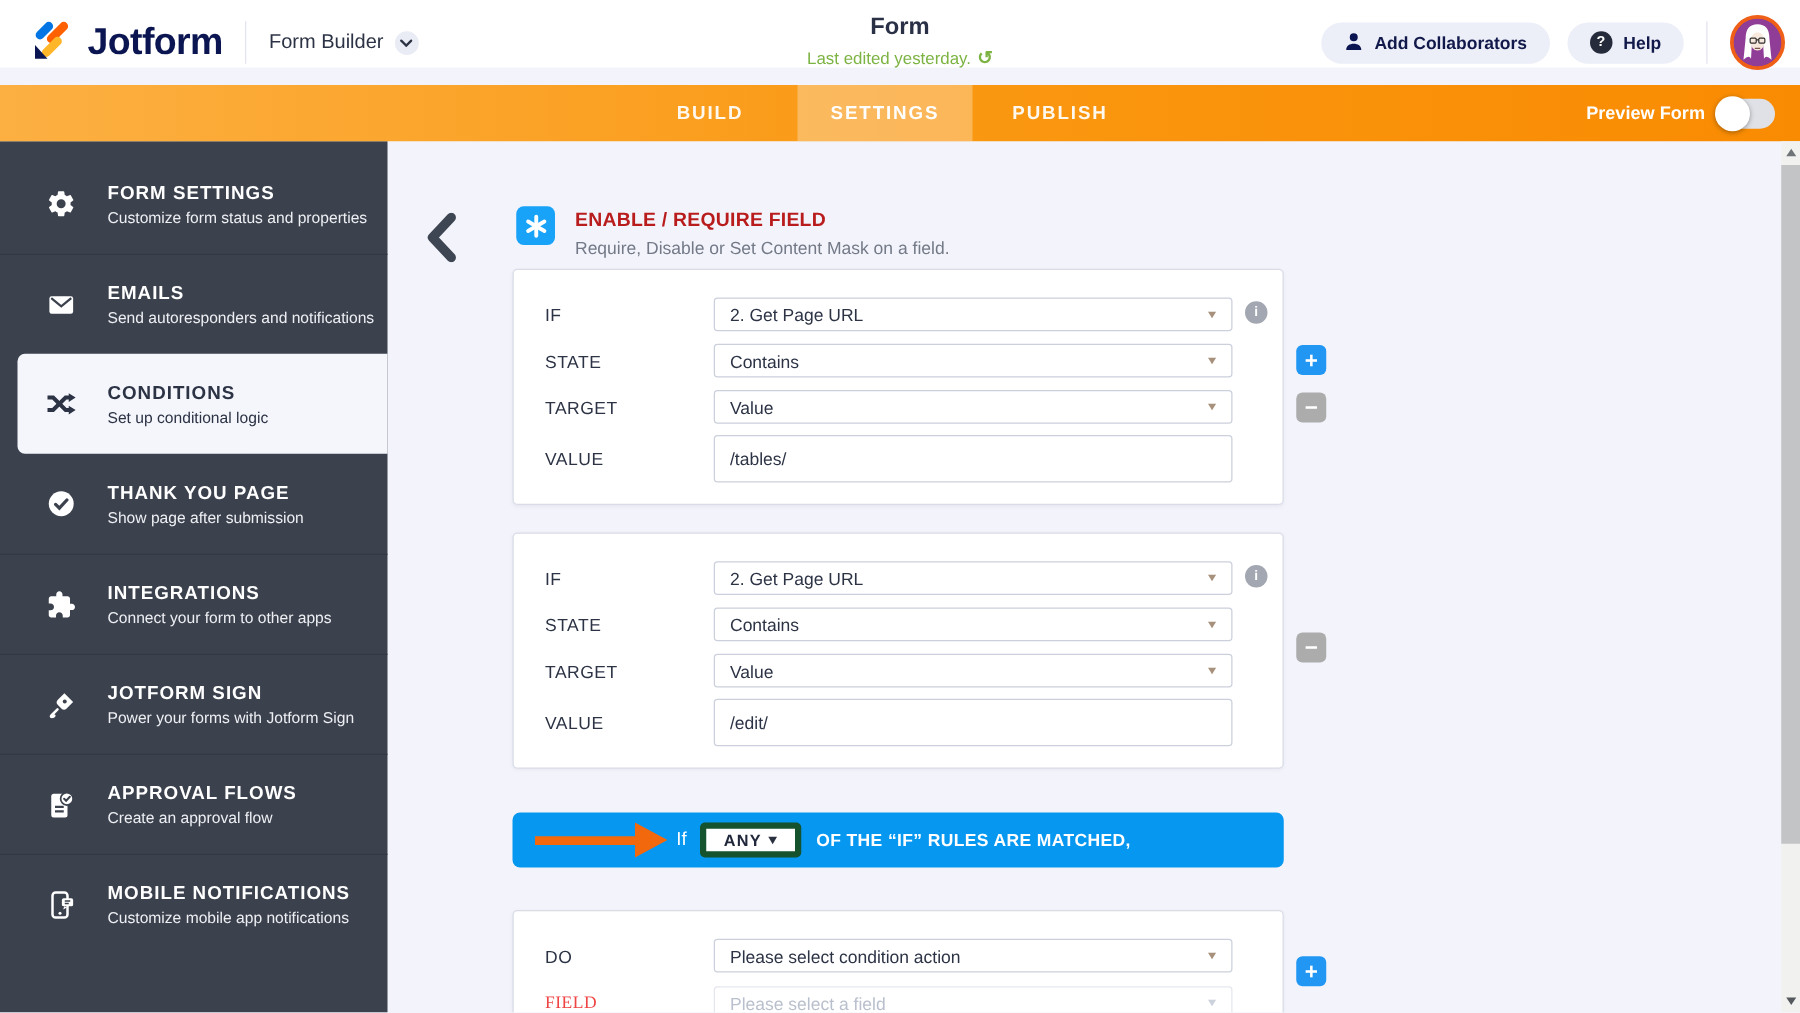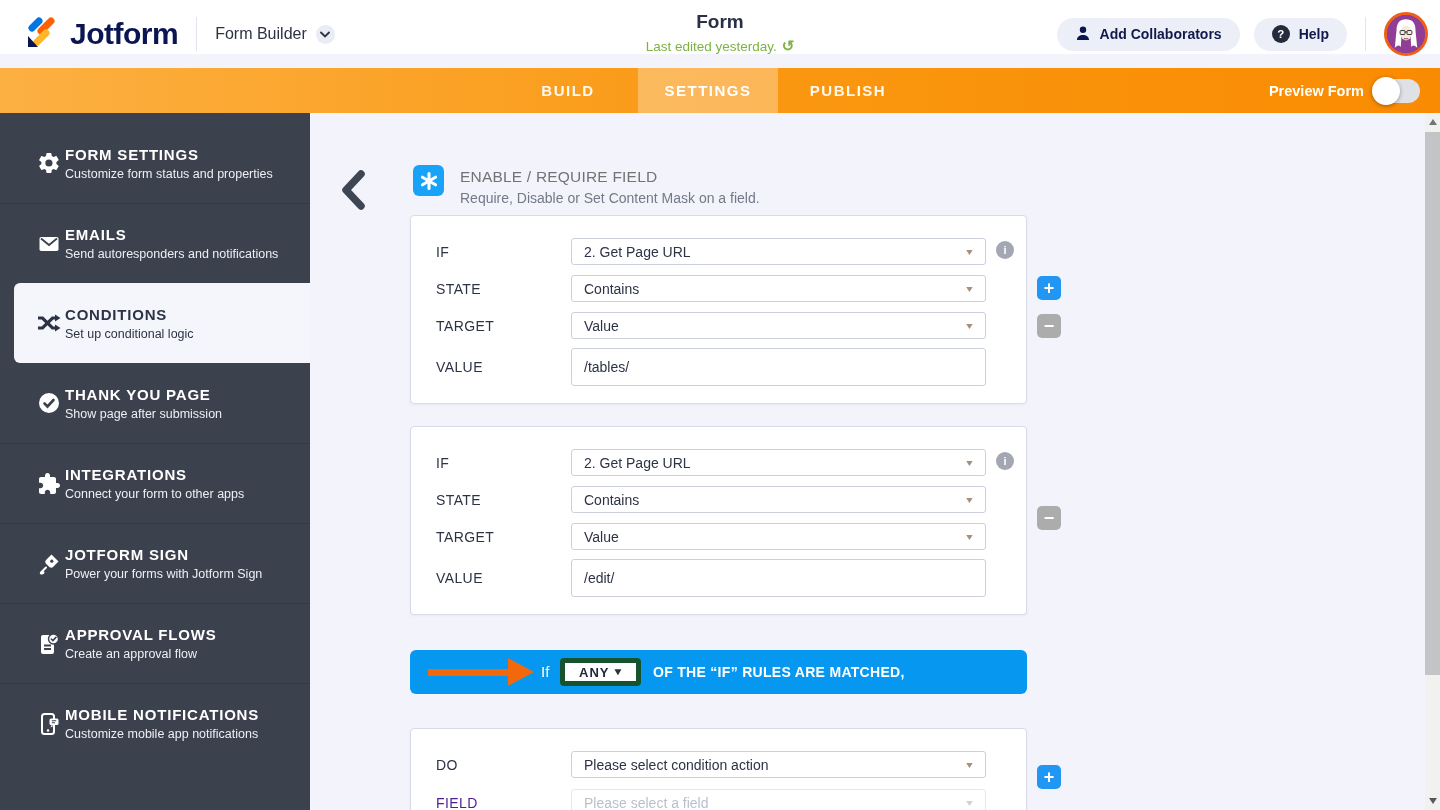--- a/index.html
+++ b/index.html
@@ -34,46 +34,46 @@
          font-size:15px; font-weight:600; letter-spacing:1.5px; cursor:pointer; }
   .tab.active { background:rgba(255,255,255,.3); color:#fff; }
   .preview { position:absolute; right:20px; top:0; height:45px; display:flex; align-items:center; gap:10px;
              color:#fff; font-weight:bold; font-size:14.5px; }
   .toggle { position:relative; width:46px; height:24px; border-radius:12px; background:#DFE1E6; cursor:pointer; }
   .knob { position:absolute; left:-2px; top:-2px; width:28px; height:28px; border-radius:50%; background:#fff;
           box-shadow:0 1px 4px rgba(0,0,0,.35); }
 
   
   .sidebar { position:absolute; left:0; top:113px; width:310px; bottom:0; background:#3B414D; padding-top:10px; z-index:4; }
-  .side-item { position:relative; height:80px; display:flex; align-items:center; gap:3px; padding-left:36px;
+  .side-item { position:relative; height:80px; display:flex; align-items:center; gap:24px; padding-left:36px;
                color:#fff; cursor:pointer; }
   .side-item + .side-item { border-top:1px solid #333945; }
   .side-item.active { background:#F5F6FB; color:#2C3345; margin-left:14px; padding-left:22px; border-radius:6px 0 0 6px; border-top:none; }
   .side-item.active + .side-item { border-top:none; }
   .side-icon { width:26px; flex:none; display:flex; justify-content:center; }
   .side-title { font-size:15px; font-weight:bold; letter-spacing:0.8px; margin-bottom:4px; }
   .side-desc { font-size:12.5px; color:#EDEFF3; }
   .side-item.active .side-desc { color:#2C3345; }
 
   
   .content { position:absolute; left:310px; top:113px; right:15px; bottom:0; background:#F3F4FB; overflow:hidden; }
   .back-btn { position:absolute; left:30px; top:57px; width:26px; height:40px; cursor:pointer; }
   .section-icon { position:absolute; left:103px; top:52px; width:31px; height:31px; border-radius:6px; background:#18A3F8;
                   display:flex; align-items:center; justify-content:center; }
-  .section-title { position:absolute; left:150px; top:55px; font-size:15.5px; font-weight:normal; color:#737373; letter-spacing:.2px; }
+  .section-title { position:absolute; left:150px; top:55px; font-size:15.5px; font-weight:bold; color:#b91c1c; letter-spacing:.2px; }
   .section-sub { position:absolute; left:150px; top:77px; font-size:14px; color:#737987; }
 
   .rule-card { position:absolute; left:100px; width:617px; background:#fff; border:1px solid #D9DCE7; border-radius:4px;
                box-shadow:0 1px 3px rgba(86,93,114,.08); }
   .card1 { top:102px; height:189px; }
   .card2 { top:313px; height:189px; }
   .action-card { top:615px; height:195px; }
 
   .flabel { position:absolute; left:25px; font-size:14px; font-weight:500; color:#2C3345; letter-spacing:.4px; }
-  .flabel.disabled { color:#4c1d95; }
+  .flabel.disabled { color:#ef4444;font-family:Liberation Serif, serif; }
   .dropdown { position:absolute; left:160px; width:415px; height:27px; border:1px solid #CBD0DC; border-radius:3px;
               background:#fff; font-size:14px; color:#2C3345; display:flex; align-items:center; padding:0 28px 0 12px;
               cursor:pointer; white-space:nowrap; overflow:hidden; }
   .dropdown.disabled { border-color:#E4E7EE; color:#B9BFCC; cursor:default; }
   .dd-caret { position:absolute; right:10px; top:50%; transform:translateY(-52%) scaleY(.8); font-size:11px; color:#A8917C; }
   .dropdown.disabled .dd-caret { color:#CBD2DC; }
   .text-input { position:absolute; left:160px; width:415px; height:38px; border:1px solid #CBD0DC; border-radius:3px;
                 font-family:inherit; font-size:14px; color:#2C3345; padding:0 12px; background:#fff; }
   .info-icon { position:absolute; left:585px; top:25px; width:18px; height:18px; border-radius:50%; background:#A2A7B2;
                color:#fff; font-size:11px; font-weight:bold; font-style:normal; display:flex; align-items:center; justify-content:center; cursor:pointer; }

